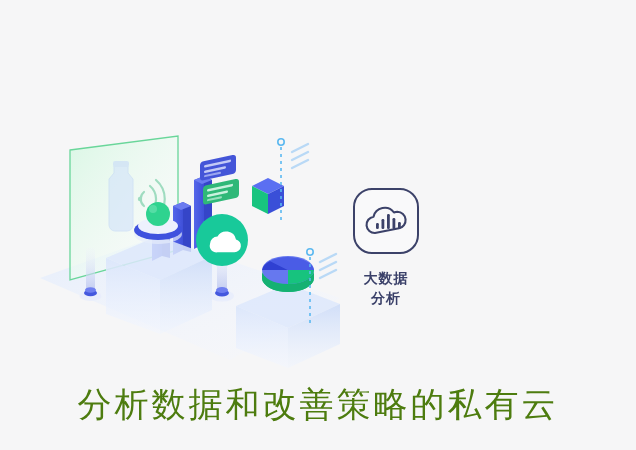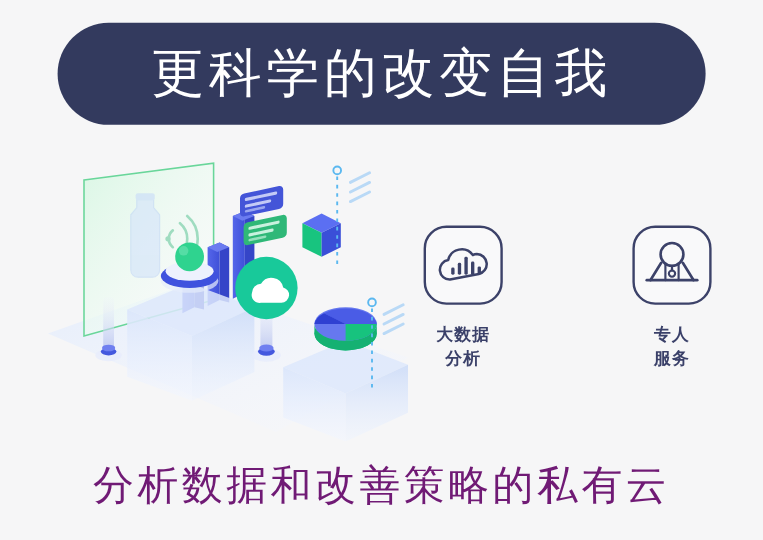--- a/index.html
+++ b/index.html
@@ -25,36 +25,36 @@
     letter-spacing:4px;
     font-weight:500;
     line-height:1;
     white-space:nowrap;
   }
 
   
   .tagline{
     position:absolute;left:0;top:382px;width:636px;
     text-align:center;
-    color:#701a75;
+    color:#4d7c0f;
     font-size:34px;
     letter-spacing:3px;
     font-weight:500;
     white-space:nowrap;
   }
 
   
   .illus{position:absolute;left:40px;top:128px;width:300px;height:240px;}
   .illus svg{display:block;}
 
   
   .features{
     position:absolute;left:348px;top:188px;
     width:250px;height:140px;
-    display:flex;justify-content:space-between;
+    display:flex;
   }
   .feature{width:76px;display:flex;flex-direction:column;align-items:center;}
   .feature .badge{
     width:66px;height:66px;
     border:2px solid #3c4269;
     border-radius:19px;
     background:#f9f9fa;
     display:flex;align-items:center;justify-content:center;
     box-sizing:border-box;
   }
@@ -67,23 +67,20 @@
     text-align:center;
     letter-spacing:1px;
     white-space:pre-line;
   }
 </style>
 </head>
 <body>
 
 <div class="stage">
 
-  <div class="title-pill">
-    <span class="title-text">更科学的改变自我</span>
-  </div>
 
   <div class="illus">
     <svg width="300" height="240" viewBox="0 0 300 240" xmlns="http://www.w3.org/2000/svg">
       <defs>
         <linearGradient id="gPanel" x1="0" y1="0" x2="1" y2="1">
           <stop offset="0%" stop-color="#d9f7e4" stop-opacity="0.95"></stop>
           <stop offset="100%" stop-color="#ffffff" stop-opacity="0.35"></stop>
         </linearGradient>
         <linearGradient id="gGlass" x1="0" y1="0" x2="0" y2="1">
           <stop offset="0%" stop-color="#dbe6fb" stop-opacity="0.95"></stop>
@@ -238,34 +235,18 @@
             <rect x="28.5" y="17" width="2.8" height="11" rx="1.2"></rect>
             <rect x="34" y="21" width="2.8" height="7" rx="1.2"></rect>
           </g>
         </svg>
       </div>
       <div class="flabel">大数据
 分析</div>
     </div>
 
 
-    <div class="feature">
-      <div class="badge">
-        <svg width="46" height="42" viewBox="0 0 46 42" xmlns="http://www.w3.org/2000/svg">
-          <circle cx="23" cy="12" r="9.5" fill="none" stroke="#3c4269" stroke-width="2.2"></circle>
-          <path d="M23,21.5 v4" stroke="#3c4269" stroke-width="1.9" stroke-linecap="round"></path>
-          <circle cx="23" cy="28" r="2.6" fill="none" stroke="#3c4269" stroke-width="1.8"></circle>
-          <path d="M14,19 L5,33.5" stroke="#3c4269" stroke-width="2.2" stroke-linecap="round"></path>
-          <path d="M32,19 L41,33.5" stroke="#3c4269" stroke-width="2.2" stroke-linecap="round"></path>
-          <path d="M17.5,20 v13.5" stroke="#3c4269" stroke-width="1.8" stroke-linecap="round"></path>
-          <path d="M28.5,20 v13.5" stroke="#3c4269" stroke-width="1.8" stroke-linecap="round"></path>
-          <line x1="2" y1="33.5" x2="44" y2="33.5" stroke="#3c4269" stroke-width="2.3" stroke-linecap="round"></line>
-        </svg>
-      </div>
-      <div class="flabel">专人
-服务</div>
-    </div>
 
   </div>
 
   <div class="tagline">分析数据和改善策略的私有云</div>
 
 </div>
 
 </body></html>

